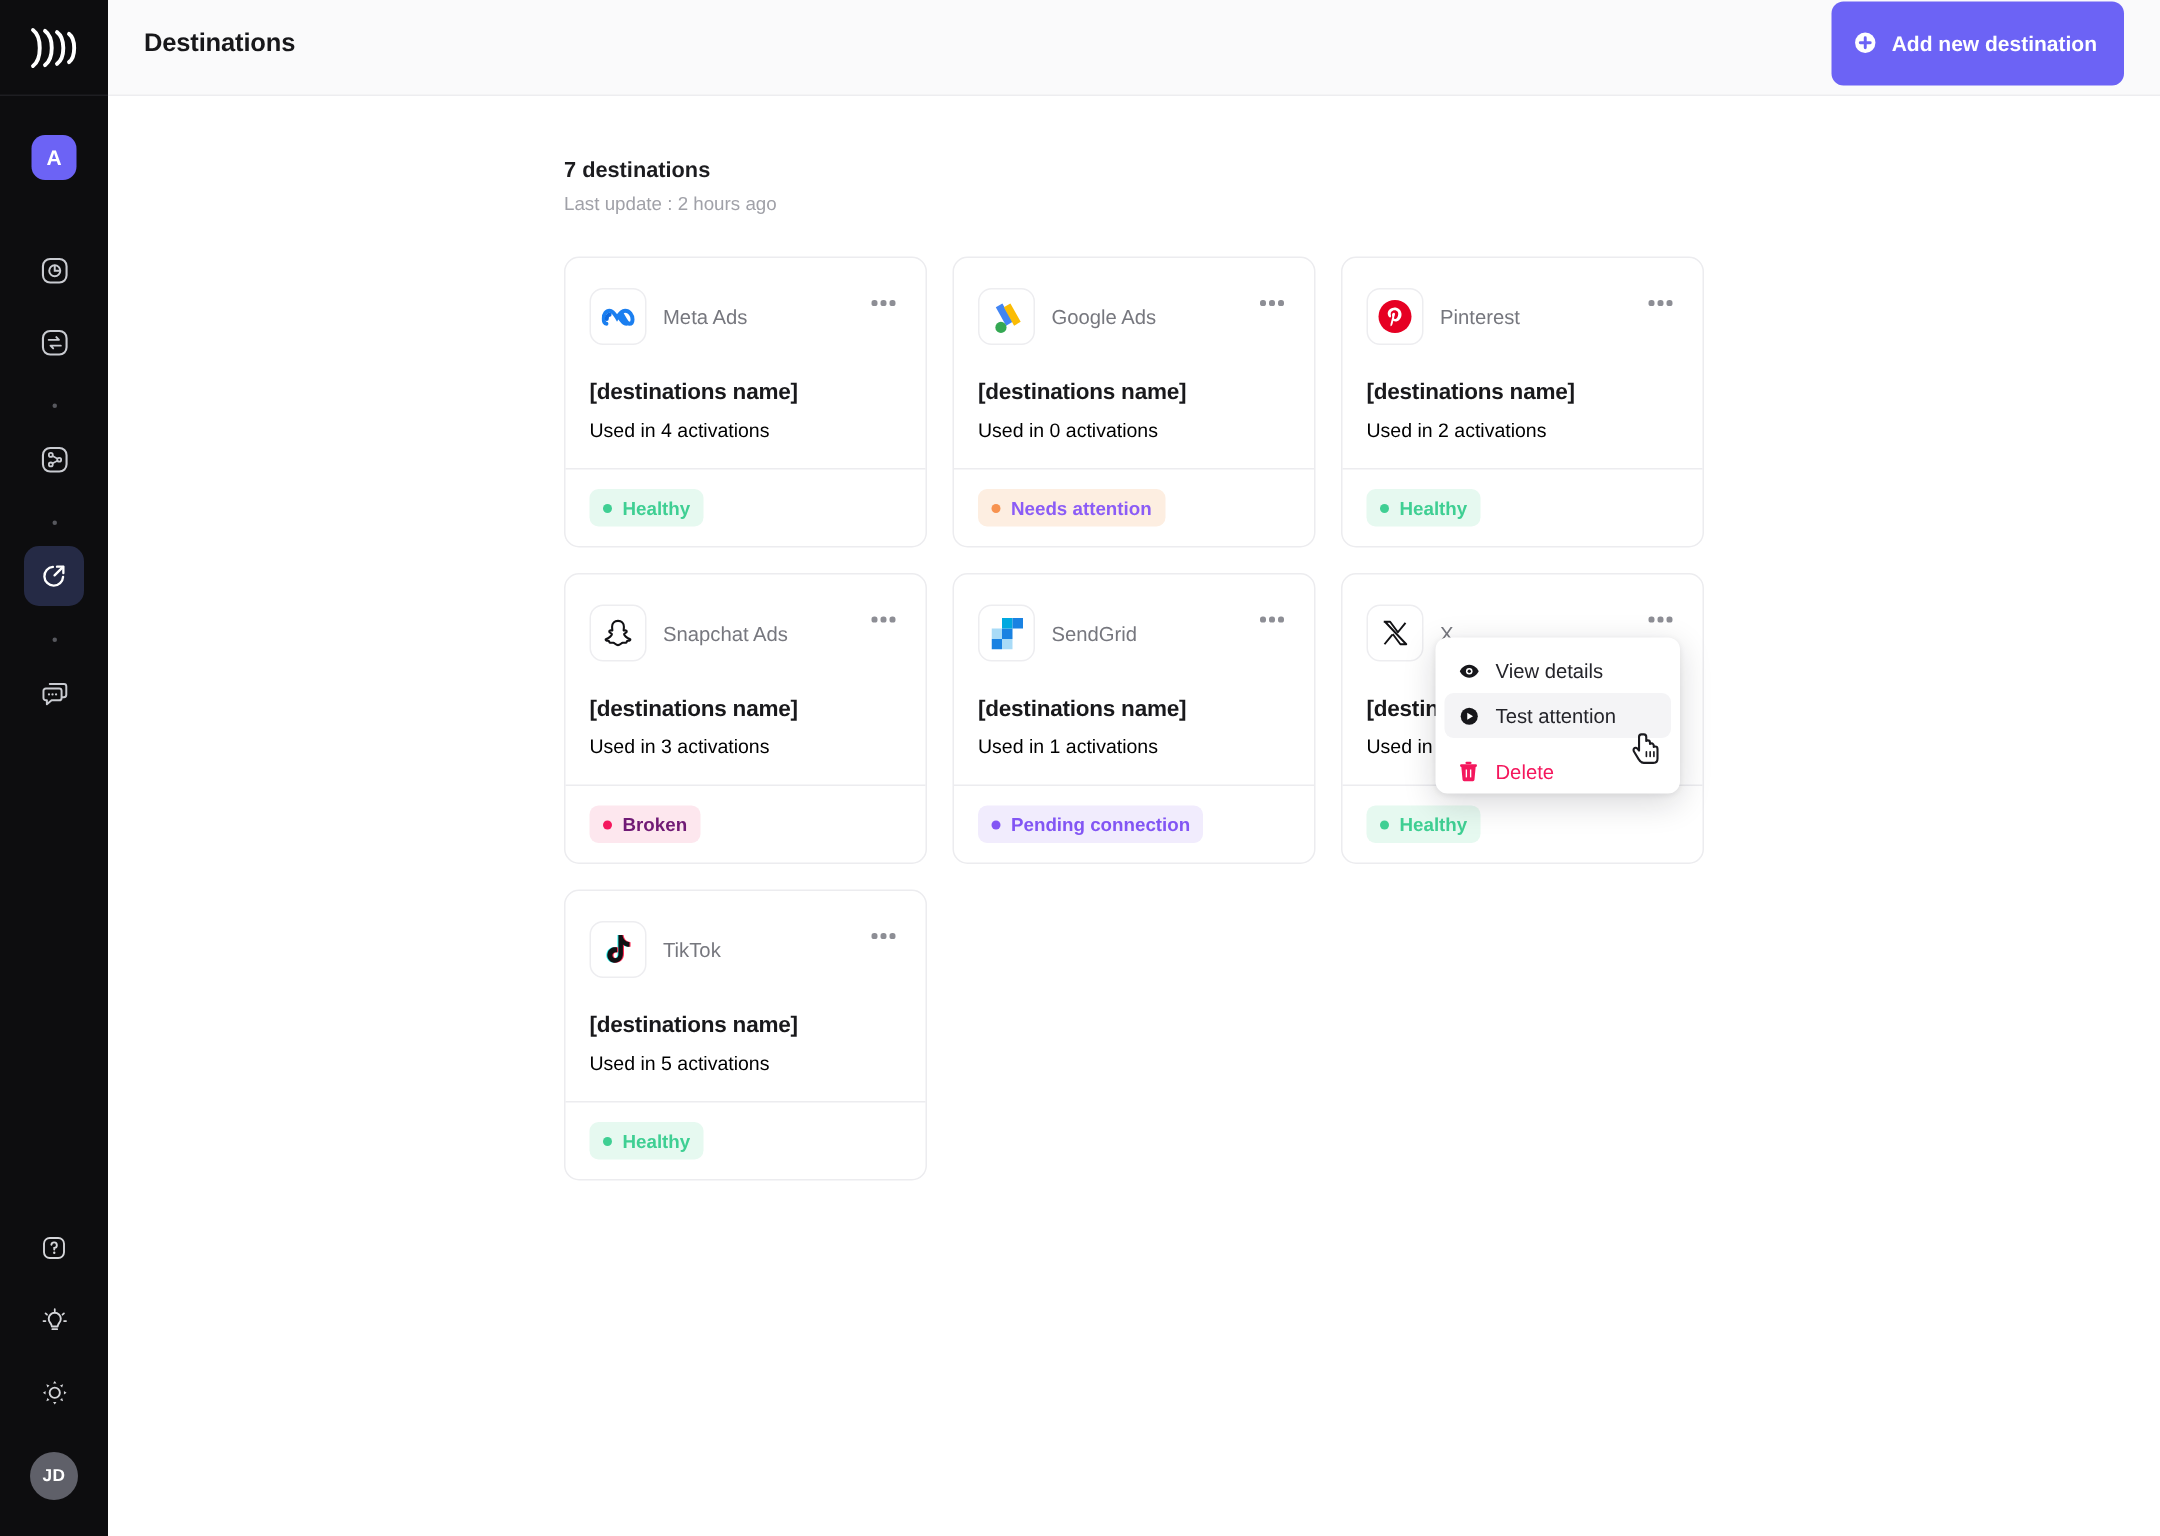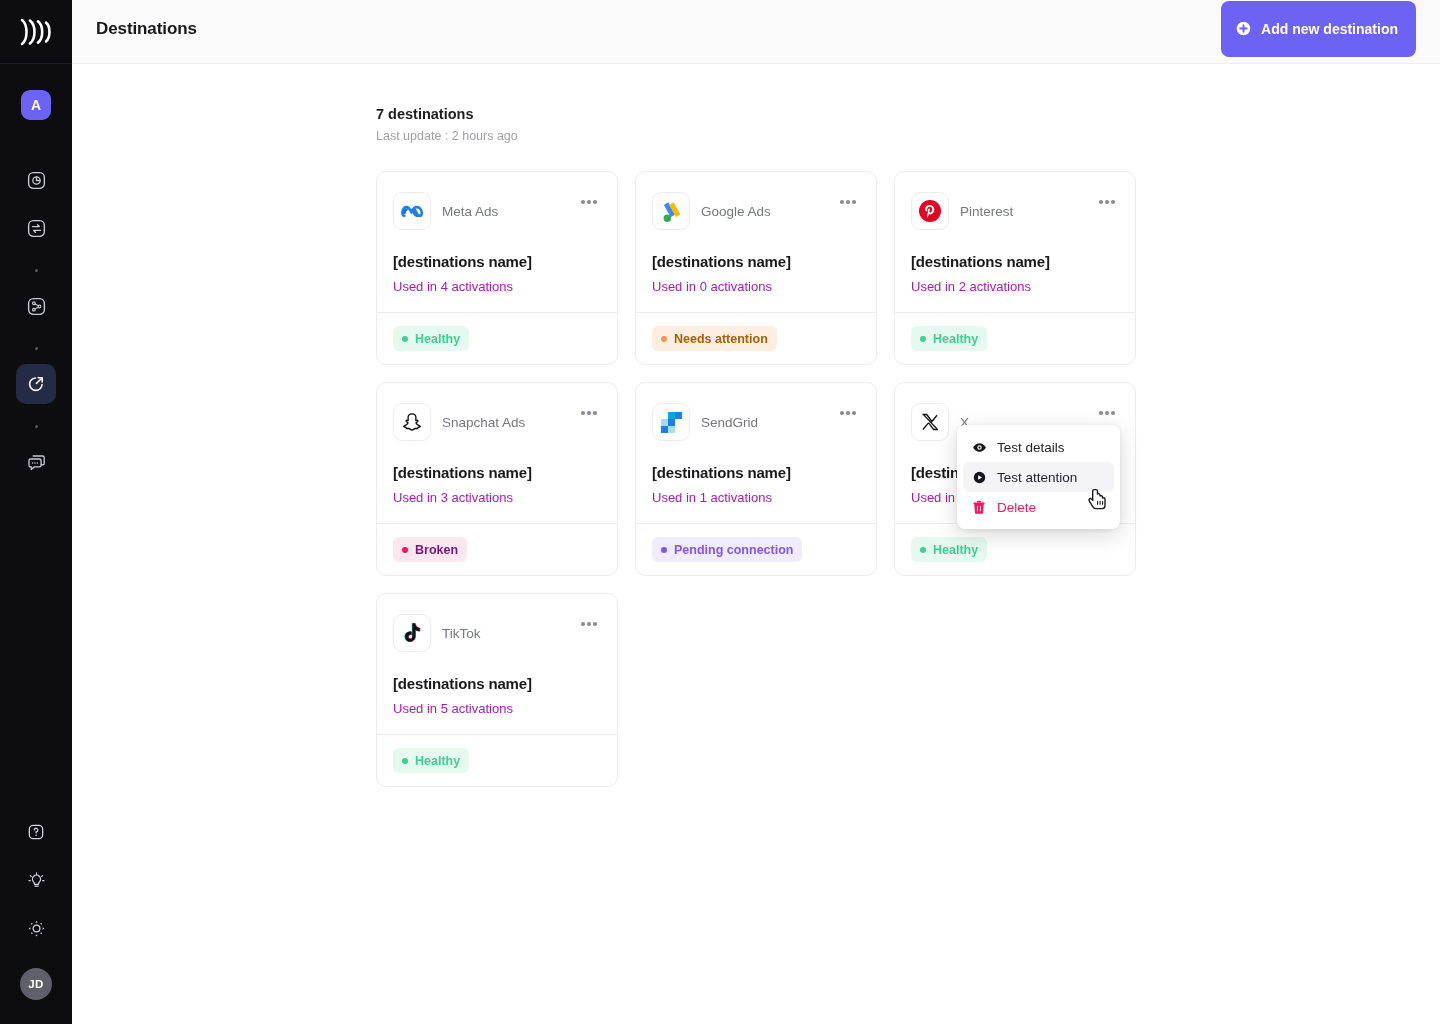--- a/index.html
+++ b/index.html
@@ -235,21 +235,21 @@
     margin-top: 23px;
     font-size: 15px;
     font-weight: 700;
     color: #19191c;
     letter-spacing: -0.15px;
   }
 
   .dest-usage {
     margin-top: 9px;
     font-size: 13px;
-    color: #a21caf;
+    color: #000000;
   }
 
   .card-footer {
     border-top: 1px solid #ececef;
     padding: 13px 16px;
   }
 
   .badge {
     display: inline-flex;
     align-items: center;
@@ -282,21 +282,21 @@
     align-items: center;
     gap: 10px;
     height: 30px;
     padding: 0 8px;
     border-radius: 6px;
     font-size: 13.5px;
     color: #24242a;
     cursor: pointer;
   }
   .menu-item.hovered { background: #f4f4f6; }
-  .menu-item.danger { color: #f4175d; }
+  .menu-item.danger { color: #f4175d; align-items: flex-end; }
   .menu-item .mi-icon {
     width: 16px; height: 16px;
     display: flex; align-items: center; justify-content: center;
     flex: 0 0 16px;
   }
 
   .cursor-hand {
     position: absolute;
     left: 1088px;
     top: 488px;
@@ -467,21 +467,21 @@
                 <div class="kebab">
                     <i></i>
                     <i></i>
                     <i></i>
                   </div>
               </div>
               <div class="dest-name">[destinations name]</div>
               <div class="dest-usage">Used in 0 activations</div>
             </div>
             <div class="card-footer">
-              <span class="badge" style="background:#fdeee1;color:#a16207">
+              <span class="badge" style="background:#fdeee1;color:#8b5cf6">
                 <span class="dot" style="background:#f7924f"></span>
                 <span>Needs attention</span>
               </span>
             </div>
           </div>
 
           <div class="card">
             <div class="card-body">
               <div class="card-head">
                 <div class="logo-tile">
@@ -592,21 +592,21 @@
 
             <div class="dropdown">
               <div class="menu-item">
                 <span class="mi-icon">
                   <svg width="15" height="15" viewBox="0 0 20 20">
                     <path d="M10 4.2 C14.4 4.2 17.8 8.2 18.4 10 C17.8 11.8 14.4 15.8 10 15.8 C5.6 15.8 2.2 11.8 1.6 10 C2.2 8.2 5.6 4.2 10 4.2 Z" fill="#17171b"></path>
                     <circle cx="10" cy="10" r="2.9" fill="#ffffff"></circle>
                     <circle cx="10" cy="10" r="1.5" fill="#17171b"></circle>
                   </svg>
                 </span>
-                <span>Test details</span>
+                <span>View details</span>
               </div>
               <div class="menu-item hovered">
                 <span class="mi-icon">
                   <svg width="15" height="15" viewBox="0 0 20 20">
                     <circle cx="10" cy="10" r="7.6" fill="#17171b"></circle>
                     <path d="M8.2 6.9 L13.4 10 L8.2 13.1 Z" fill="#ffffff"></path>
                   </svg>
                 </span>
                 <span>Test attention</span>
               </div>

